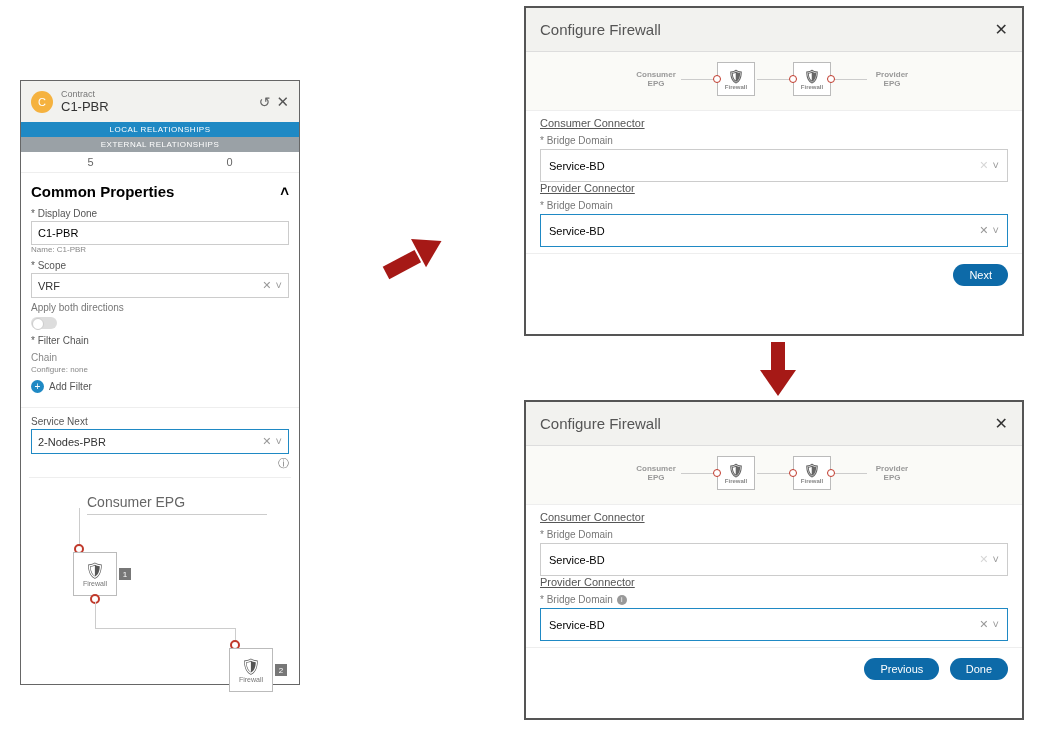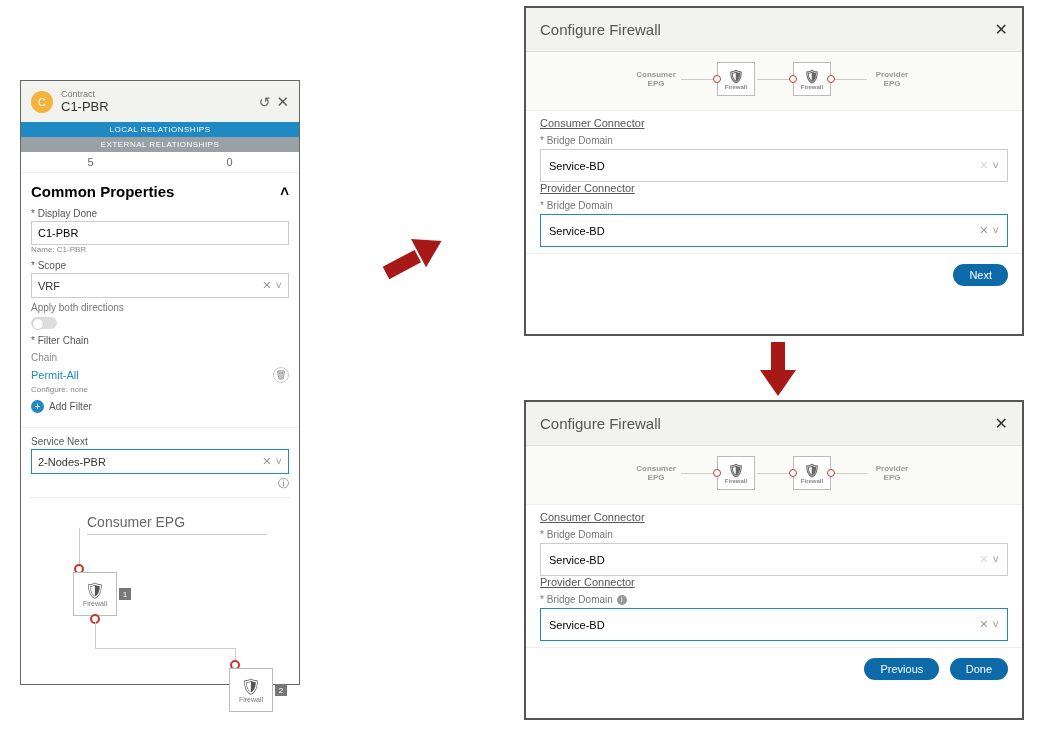--- a/index.html
+++ b/index.html
@@ -102,24 +102,20 @@
   <div class="select">
     <span>VRF</span>
     <span class="sel-icons"><span class="x">✕</span><span>˅</span></span>
   </div>
 
   <div class="field-lbl" style="color:#777">Apply both directions</div>
   <div class="toggle"></div>
 
   <div class="field-lbl">* Filter Chain</div>
   <div class="field-lbl" style="color:#888">Chain</div>
-  <div class="filter-row">
-    <span>Permit-All</span>
-    <span class="trash">🗑</span>
-  </div>
   <div class="field-sub">Configure: none</div>
   <div class="addf">
     <span class="addplus">+</span>
     <span>Add Filter</span>
   </div>
 
   <div class="field-lbl" style="margin-top:10px;border-top:1px solid #eee;padding-top:8px">Service Next</div>
   <div class="select sel-focus">
     <span>2-Nodes-PBR</span>
     <span class="sel-icons"><span class="x">✕</span><span>˅</span></span>

